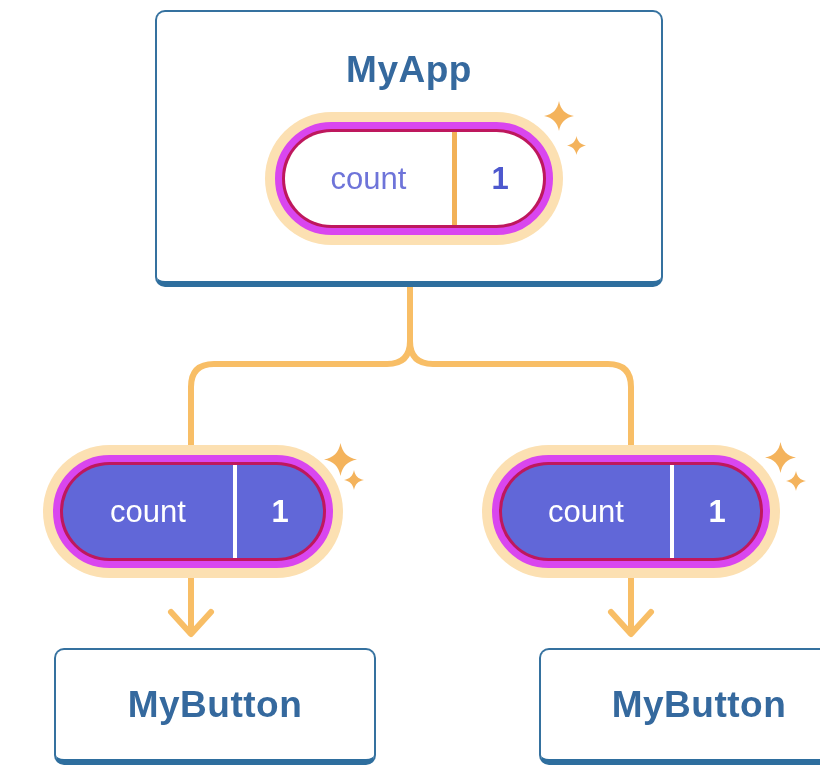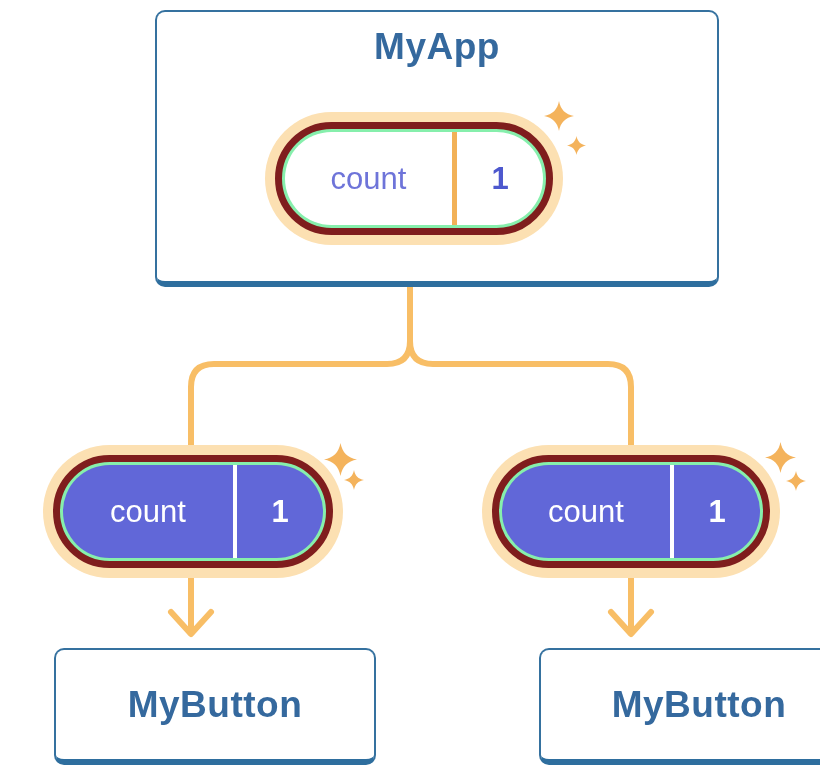--- a/index.html
+++ b/index.html
@@ -19,23 +19,23 @@
   .card {
     position: absolute;
     background: #ffffff;
     border: 2px solid #35719f;
     border-bottom: 6px solid #2e6e9e;
     border-radius: 10px;
     z-index: 2;
   }
   .card-root {
     left: 155px; top: 10px;
-    width: 564px; height: 277px;
+    width: 508px; height: 277px;
     text-align: center;
-    padding-top: 14px;
+    padding-top: 37px;
   }
   .card-child {
     top: 648px;
     width: 322px; height: 117px;
     display: flex; align-items: center; justify-content: center; margin-left: 46px;
   }
   .card-child-left  { left: 8px; }
   .card-child-right { left: 493px; width: 320px; }
 
   .card-title {
@@ -52,23 +52,23 @@
     background: #fce0b2;           
     border-radius: 999px;
     padding: 10px;
   }
   .pill-top   { left: 265px; top: 112px; width: 298px; height: 133px; }
   .pill-left  { left: 43px;  top: 445px; width: 300px; height: 133px; }
   .pill-right { left: 482px; top: 445px; width: 298px; height: 133px; }
 
   .pill-ring {
     width: 100%; height: 100%;
-    border: 7px solid #7f1d1d;     
+    border: 7px solid #d946ef;     
     border-radius: 999px;
-    background: #86efac;
+    background: #be185d;
     padding: 3px;
   }
   .pill-body {
     width: 100%; height: 100%;
     border-radius: 999px;
     display: flex;
     overflow: hidden;
     align-items: stretch;
   }
   .pill-body.light { background: #ffffff; }

